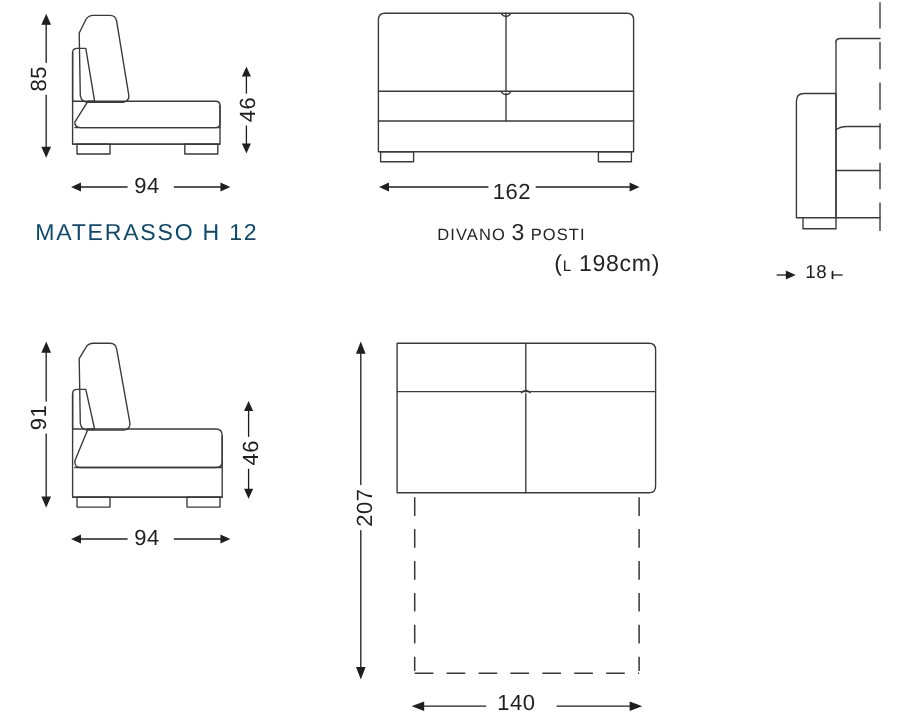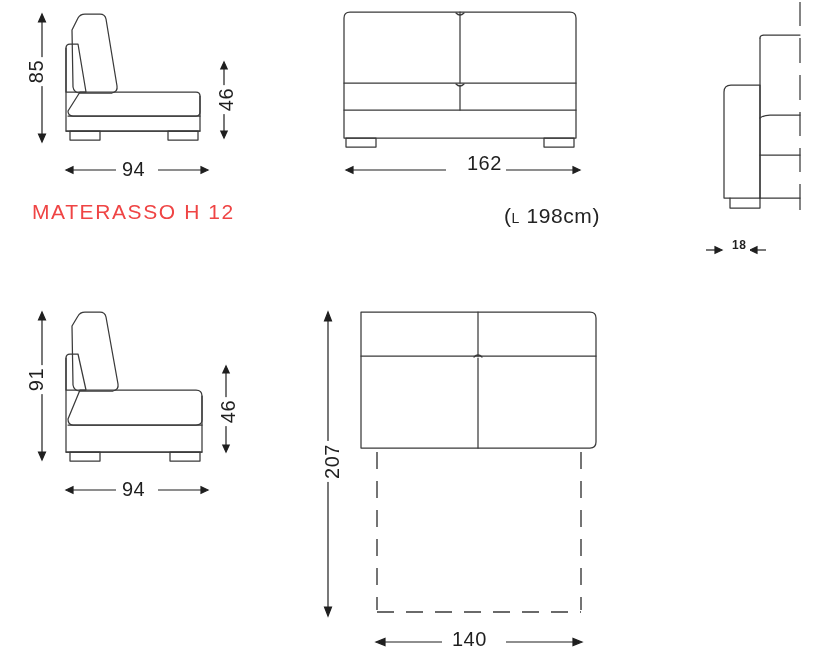--- a/index.html
+++ b/index.html
@@ -21,21 +21,21 @@
   }
   .view {
     position: absolute;
   }
   svg { display: block; overflow: visible; }
 
   .caption {
     position: absolute;
     font-family: "Liberation Sans", sans-serif;
     font-weight: 300;
-    color: #ef4444;
+    color: #0c4a6e;
     white-space: nowrap;
     letter-spacing: 1.2px;
   }
   .caption-main {
     font-size: 21px;
     letter-spacing: 1.6px;
   }
   .cap-divano {
     position: absolute;
     text-align: center;
@@ -69,22 +69,21 @@
     white-space: nowrap;
     background: #ffffff;
     padding: 0 4px;
   }
   .dimtext.vert {
     transform: rotate(-90deg);
     transform-origin: center center;
     padding: 0 3px;
   }
   .dimtext.small {
-    font-size: 12px;
-    font-weight: bold;
+    font-size: 17px;
   }
 </style>
 </head>
 <body>
 
 <div class="sheet">
 
   <div class="view" style="left:0px; top:0px; width:280px; height:200px;">
     <svg width="280" height="200" viewBox="0 0 280 200">
       <g fill="none" stroke="#3a3a3a" stroke-width="1.25" stroke-linejoin="round" stroke-linecap="round">
@@ -160,24 +159,27 @@
     </svg>
 
     <svg width="250" height="24" viewBox="0 0 250 24" style="position:absolute; left:8px; top:158px;">
       <g stroke="#1f1f1f" stroke-width="1.2" fill="#1f1f1f">
         <line x1="10" y1="12" x2="108" y2="12"></line>
         <line x1="148" y1="12" x2="240" y2="12"></line>
         <path d="M8,12 L15,8.8 L15,15.2 Z"></path>
         <path d="M242,12 L235,8.8 L235,15.2 Z"></path>
       </g>
     </svg>
-    <div class="dimtext" style="left:114px; top:152px;margin-left:19px;">162</div>
+    <div class="dimtext" style="left:114px; top:164px;">162</div>
   </div>
 
   <div class="cap-divano" style="left:330px; top:200px; width:270px;">
+    <div>
+      <span class="sc">DIVANO</span><span class="sc">&nbsp;</span><span class="big">3</span><span class="sc">&nbsp;</span><span class="sc">POSTI</span>
+    </div>
     <div class="cap-sub" style="margin-top:4px;">
       <span>(</span><span class="sm">L</span><span>&nbsp;</span><span>198cm</span><span>)</span>
     </div>
   </div>
 
   <div class="view" style="left:690px; top:0px; width:127px; height:230px;">
     <svg width="127" height="230" viewBox="0 0 127 230">
       <g fill="none" stroke="#3a3a3a" stroke-width="1.25" stroke-linejoin="round" stroke-linecap="round">
 
         <path d="M34,92 Q34,85 41,85 L70,85 L70,198 L34,198 Z"></path>

